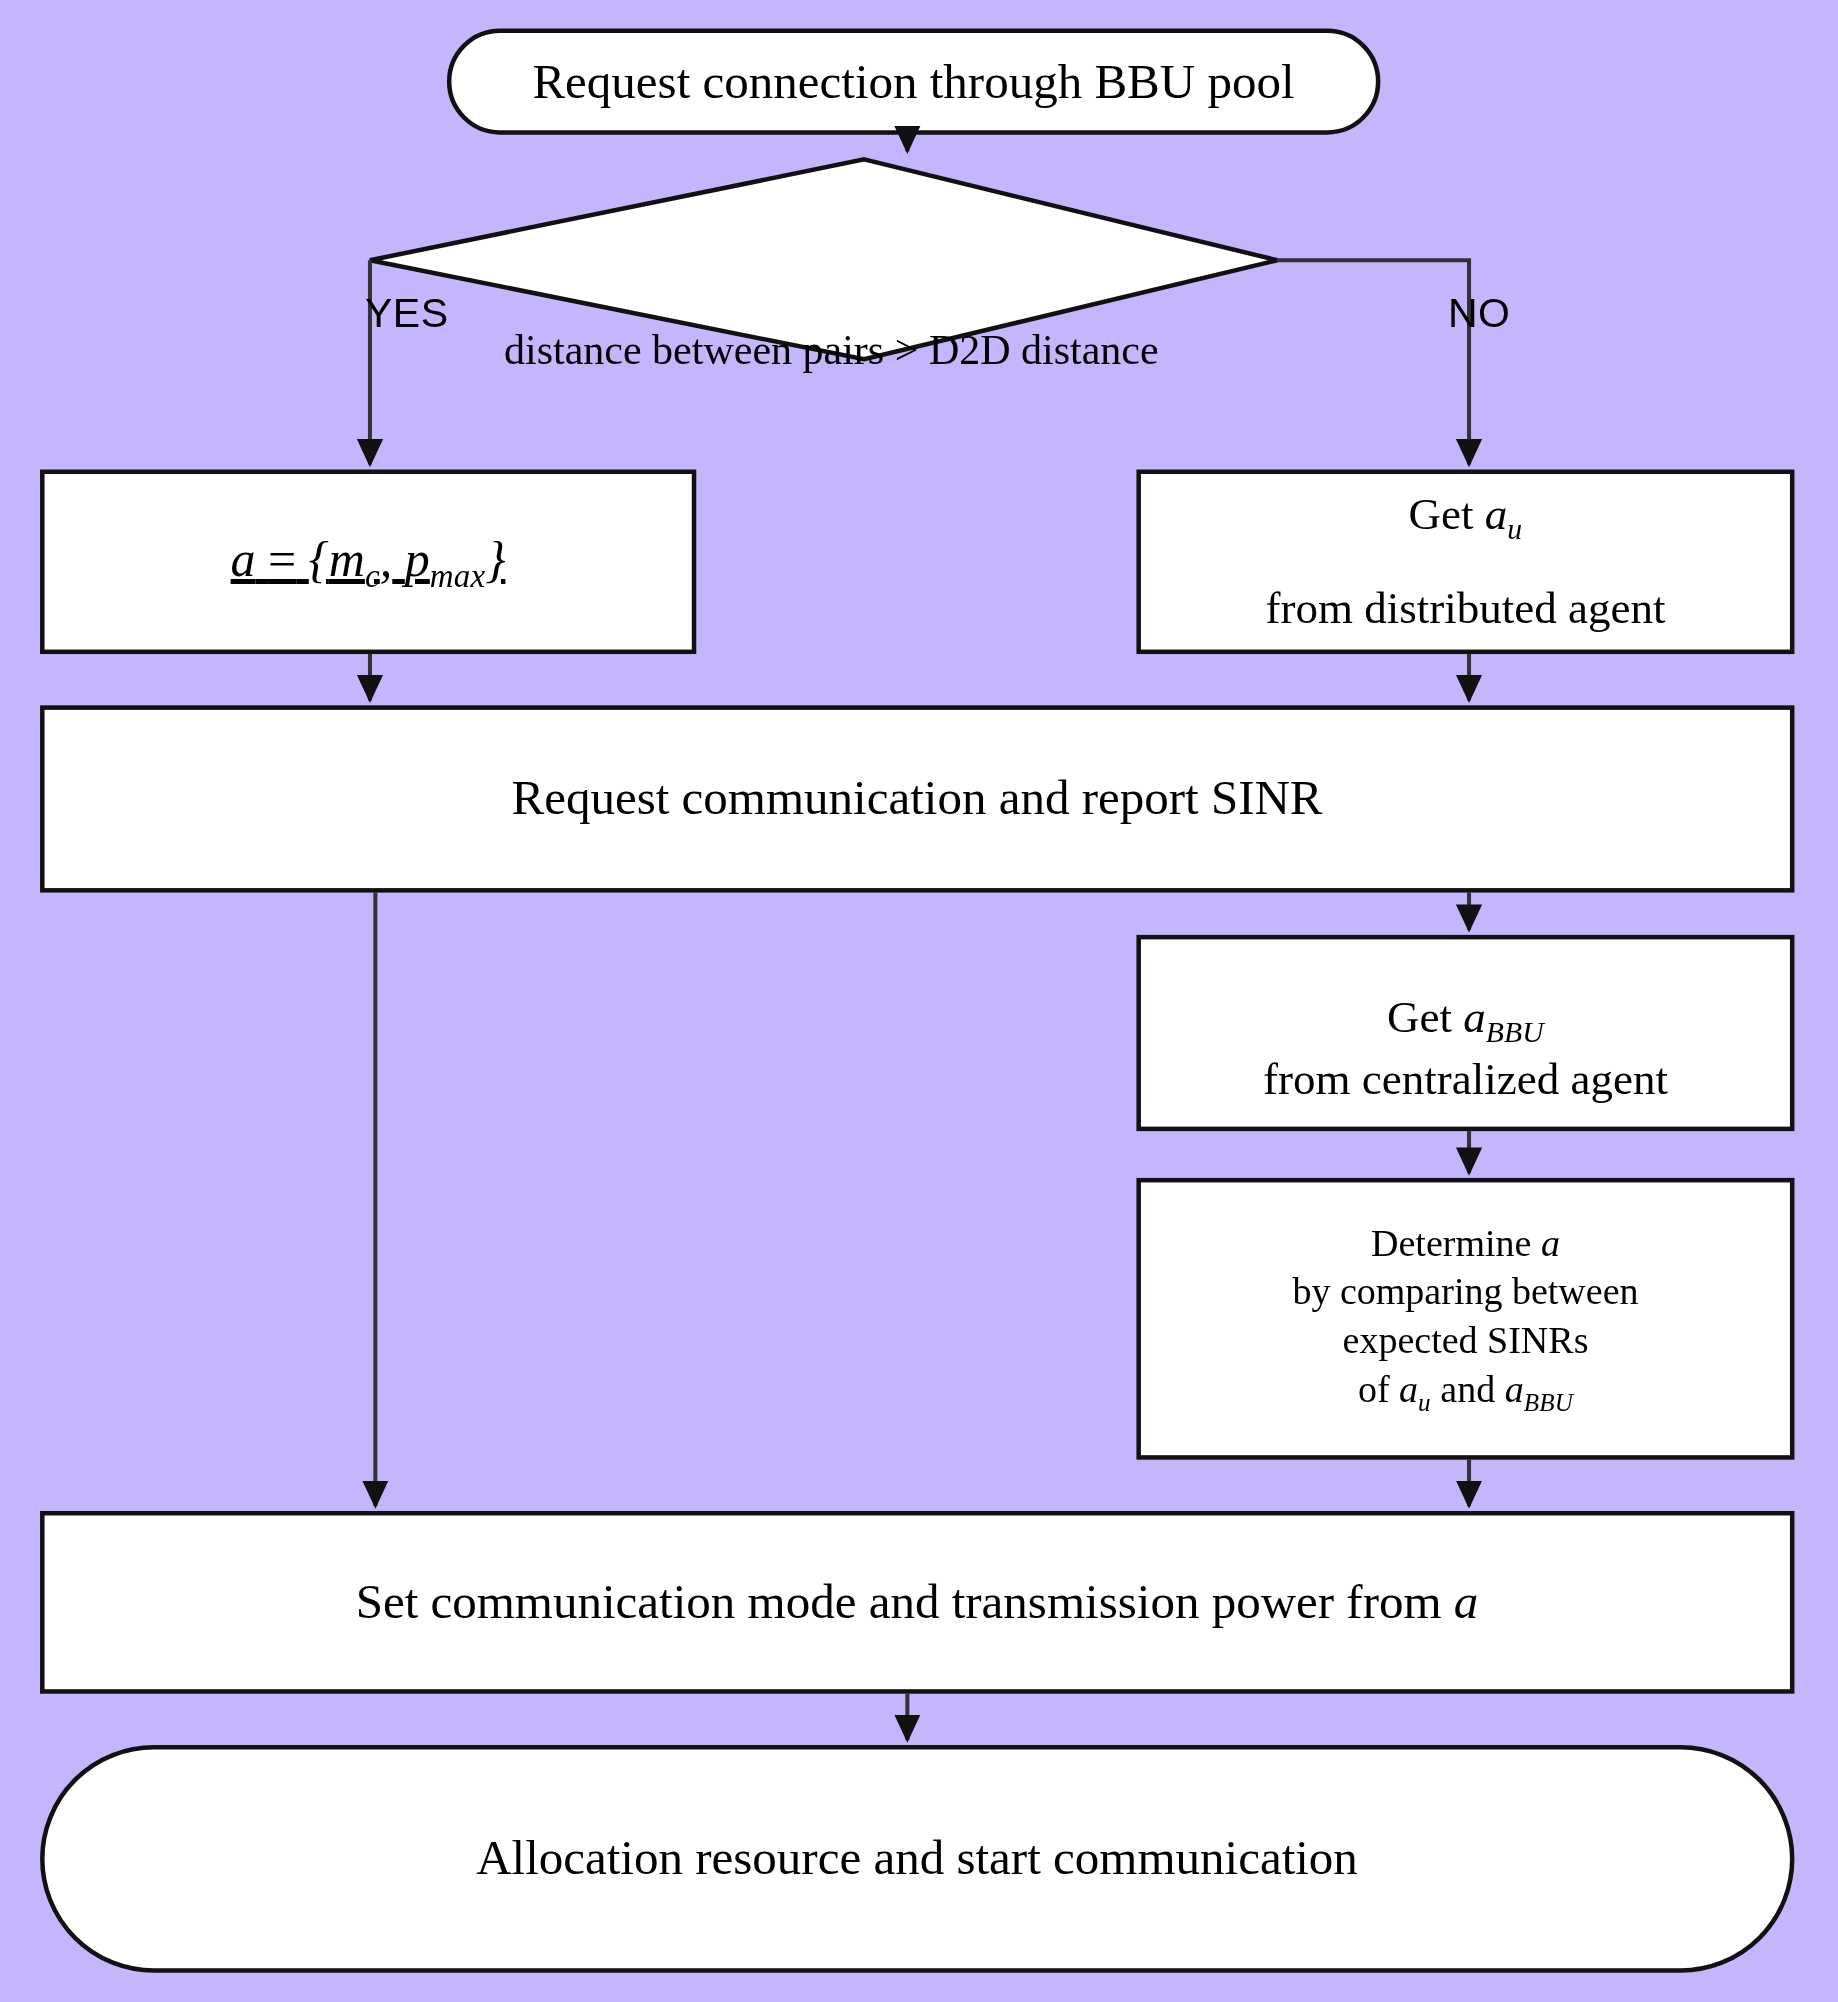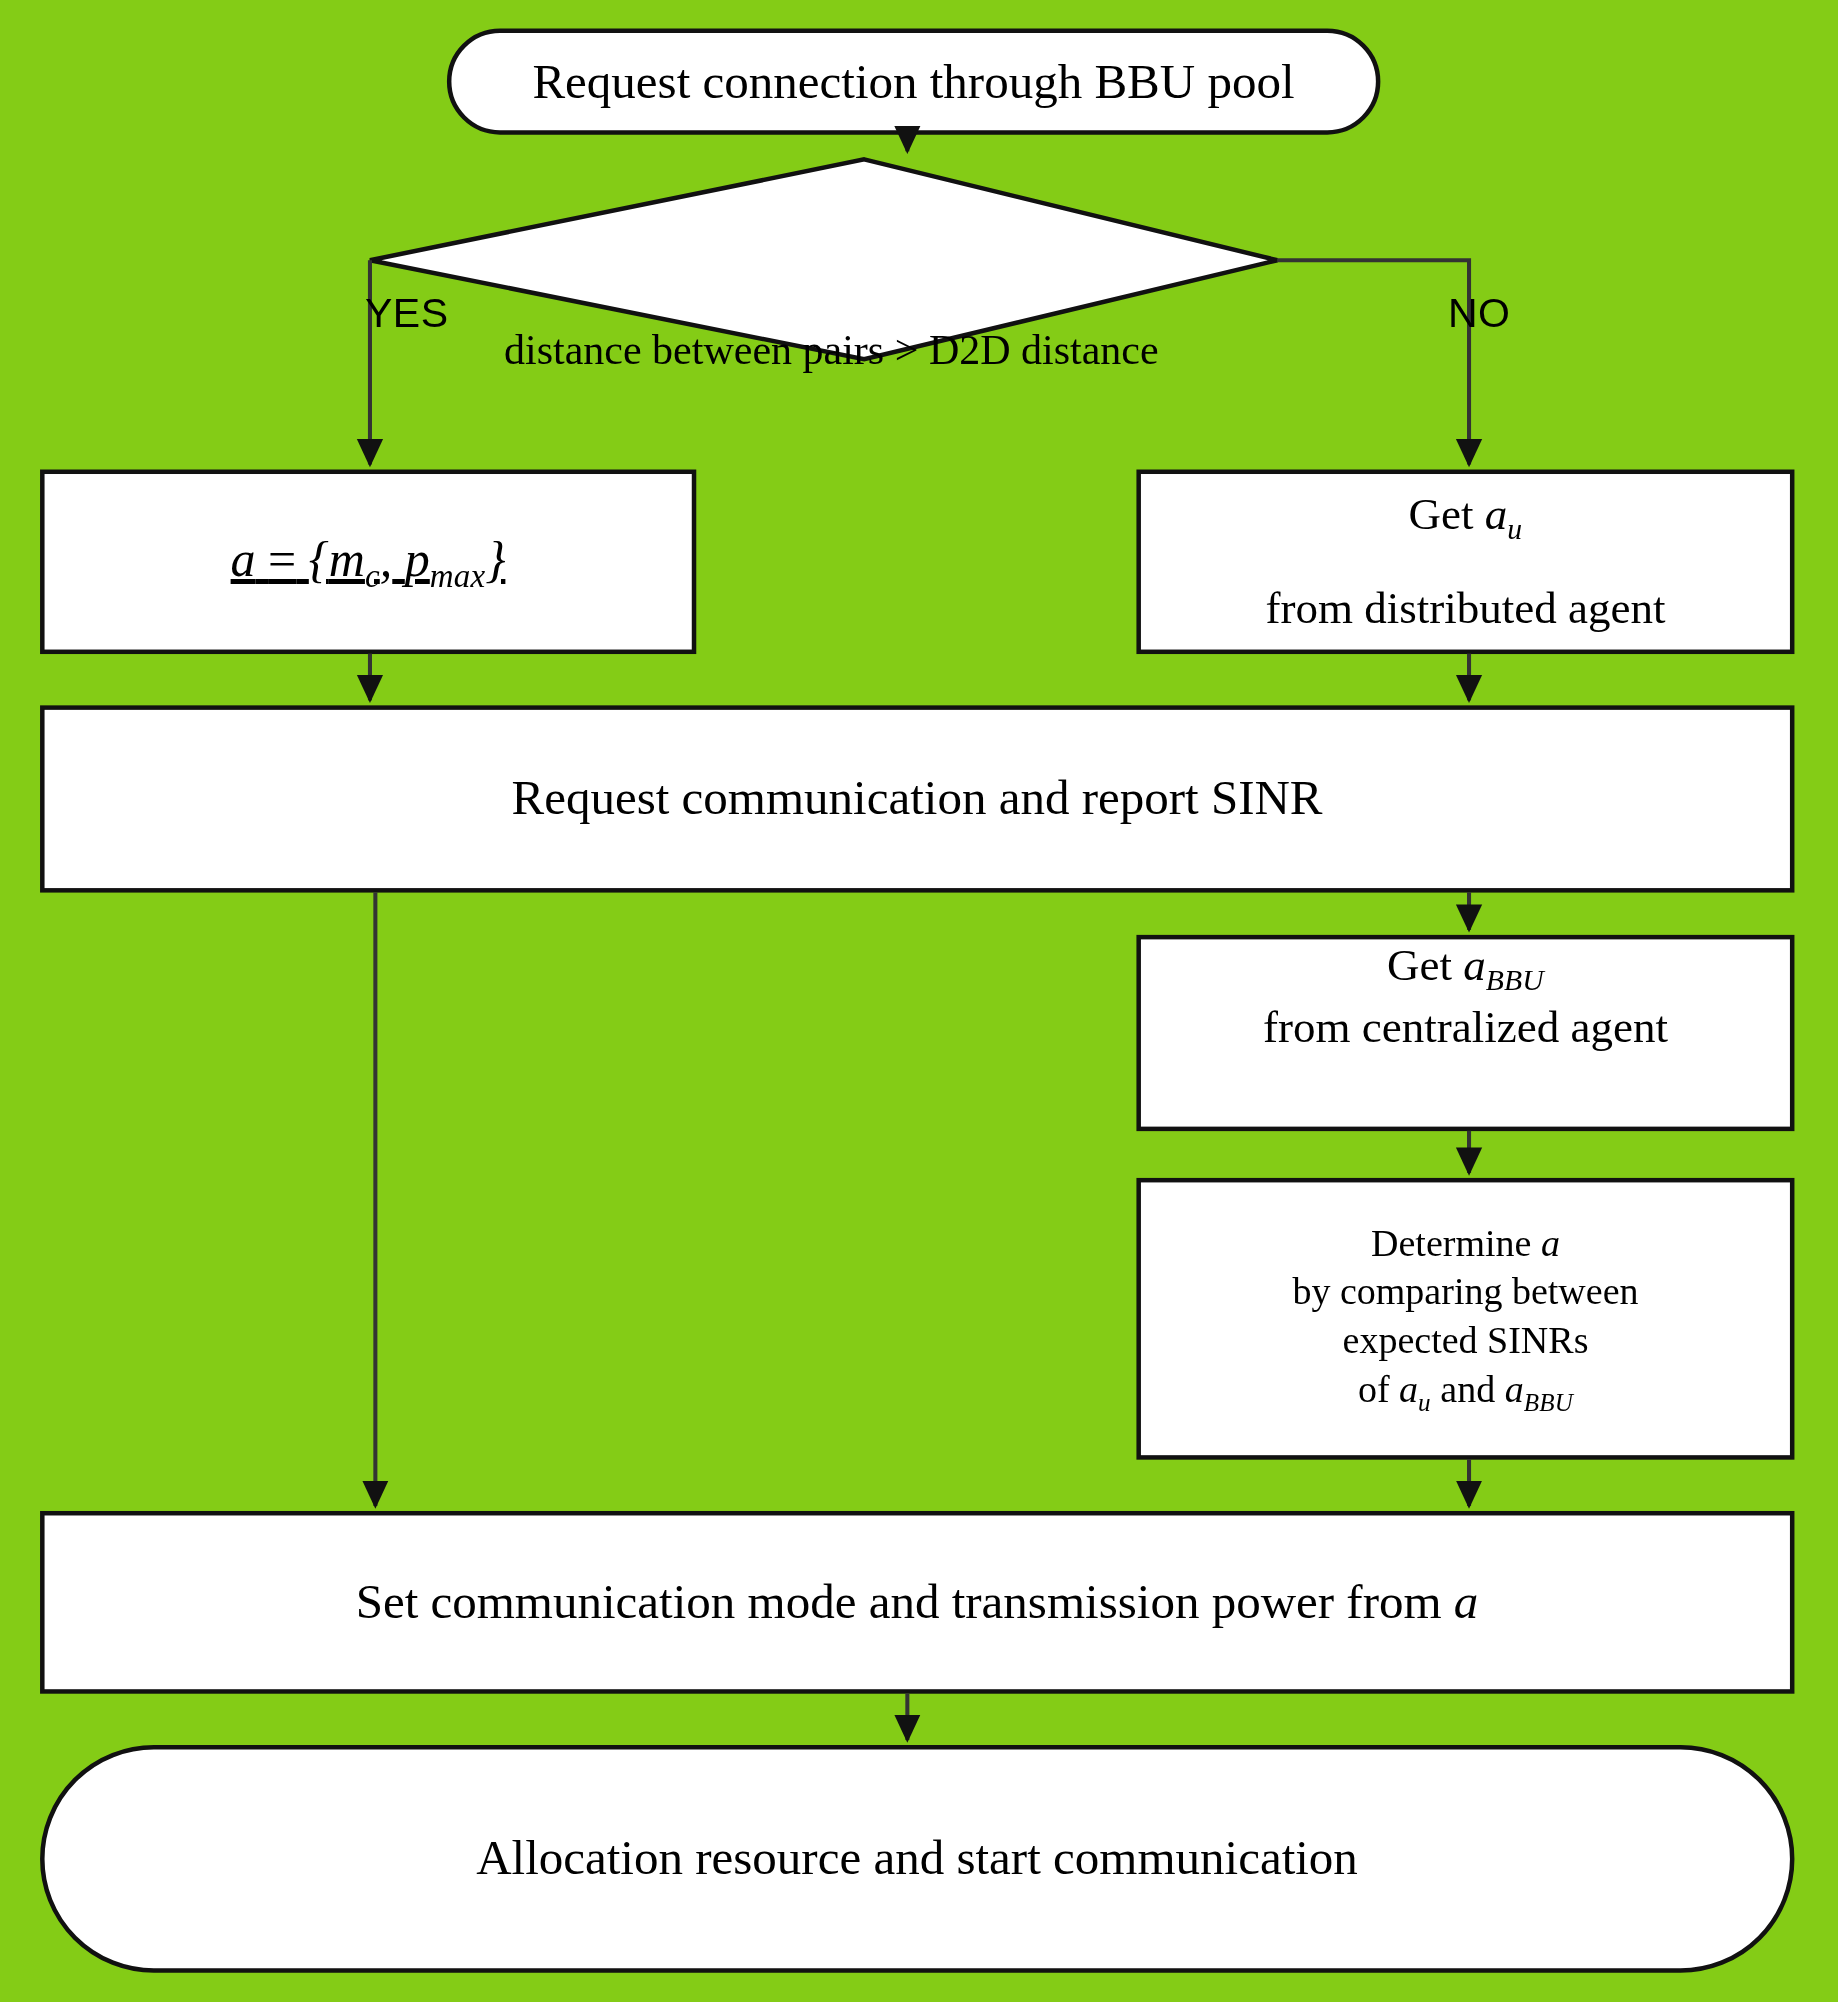--- a/index.html
+++ b/index.html
@@ -4,21 +4,21 @@
 <style>
   html, body {
     margin: 0;
     padding: 0;
     background: #ffffff;
   }
   #canvas {
     position: relative;
     width: 1839px;
     height: 2003px;
-    background: #84cc16;
+    background: #c4b5fd;
     overflow: hidden;
     font-family: "Liberation Serif", "DejaVu Serif", serif;
     color: #000000;
   }
   #flow-svg {
     position: absolute;
     left: 0;
     top: 0;
     width: 1839px;
     height: 2003px;
@@ -138,21 +138,21 @@
     <div class="t-row">
       <span>Get </span><span class="mathit">a</span><span class="sub">u</span>
     </div>
     <div class="t-row">from distributed agent</div>
   </div>
 
   <div class="node-text size-lg" style="left:42px; top:707px; width:1750px; height:183px;">
     <div class="t-row">Request communication and report SINR</div>
   </div>
 
-  <div class="node-text size-md" style="left:1139px; top:901px; width:653px; height:192px;">
+  <div class="node-text size-md" style="left:1139px; top:953px; width:653px; height:192px;">
     <div class="t-row">
       <span>Get </span><span class="mathit">a</span><span class="sub">BBU</span>
     </div>
     <div class="t-row">from centralized agent</div>
   </div>
 
   <div class="node-text size-sm" style="left:1139px; top:1180px; width:653px; height:277px;">
     <div class="t-row">
       <span>Determine </span><span class="mathit">a</span>
     </div>

